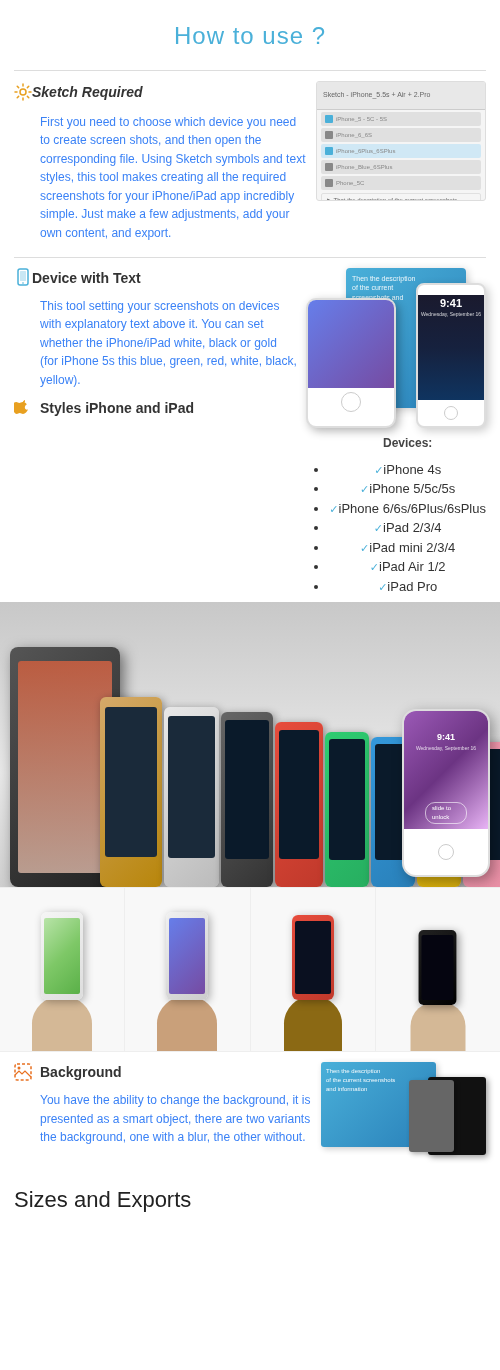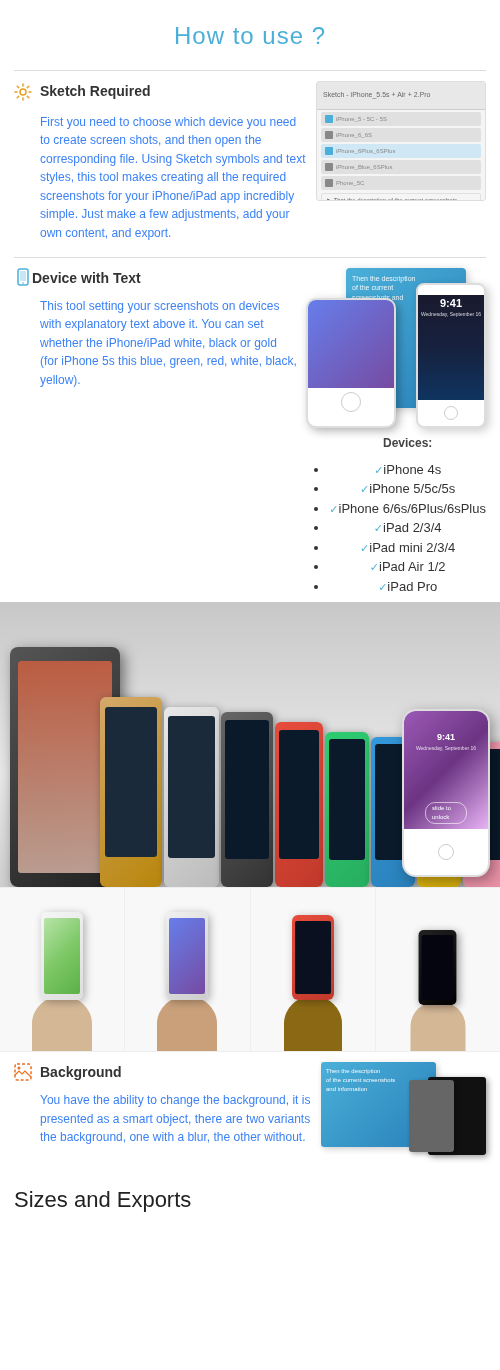--- a/index.html
+++ b/index.html
@@ -26,22 +26,22 @@
     .section-title {
       font-size: 22px;
       font-weight: 400;
       color: #222;
       padding: 12px 14px 6px;
     }
 
     .subsection {
       padding: 6px 14px 8px;
       display: flex;
-      align-items: center;
-      gap: 8px;
+      align-items: flex-end;
+      font-style: italic;
     }
 
     .subsection-icon {
       flex-shrink: 0;
       margin-top: 2px;
     }
 
     .subsection-content {}
 
     .subsection-title {
@@ -325,20 +325,29 @@
               <rect x="6" y="3" width="6" height="10" rx="0.5" fill="#4ab0d9" opacity="0.3"></rect>
               <circle cx="9" cy="15" r="0.8" fill="#4ab0d9"></circle>
             </svg>
           </span>
           <span class="subsection-title">Device with Text</span>
         </div>
         <p class="subsection-text" style="padding-left: 26px;">This tool setting your screenshots on devices with explanatory text above it. You can set whether the iPhone/iPad white, black or gold (for iPhone 5s this blue, green, red, white, black, yellow).</p>
       </div>
 
       <div>
+        <div style="display:flex; align-items:center; gap:8px; margin-bottom:4px;">
+          <span>
+            <svg viewBox="0 0 18 18" width="18" height="18" fill="none">
+              <path d="M14 11.5c-.8 1.9-2.8 4.5-5 4.5-1.2 0-2-1-3.2-1-1.2 0-2.1 1-3 1-2.2 0-4.5-4-4.5-7 0-3 1.8-5 4-5 1.2 0 2 1 3 1s2-1 3.5-1c1.8 0 3.5 1 4 2.5-3 1.5-2.5 6 1.2 5z" fill="#e8a020"></path>
+              <path d="M11 2c-1.5.5-2.8 2-2.5 3.5C10 5.6 11.5 4 11 2z" fill="#e8a020"></path>
+            </svg>
+          </span>
+          <span class="subsection-title">Styles iPhone and iPad</span>
+        </div>
       </div>
     </div>
 
     <div class="col-image">
       <div class="styles-img-container">
 
         <div class="styles-img-back">
           <div style="padding:6px; font-size:7px; color:rgba(255,255,255,0.9); line-height:1.4;">
             Then the description<br>of the current<br>screenshots and<br>information
           </div>

